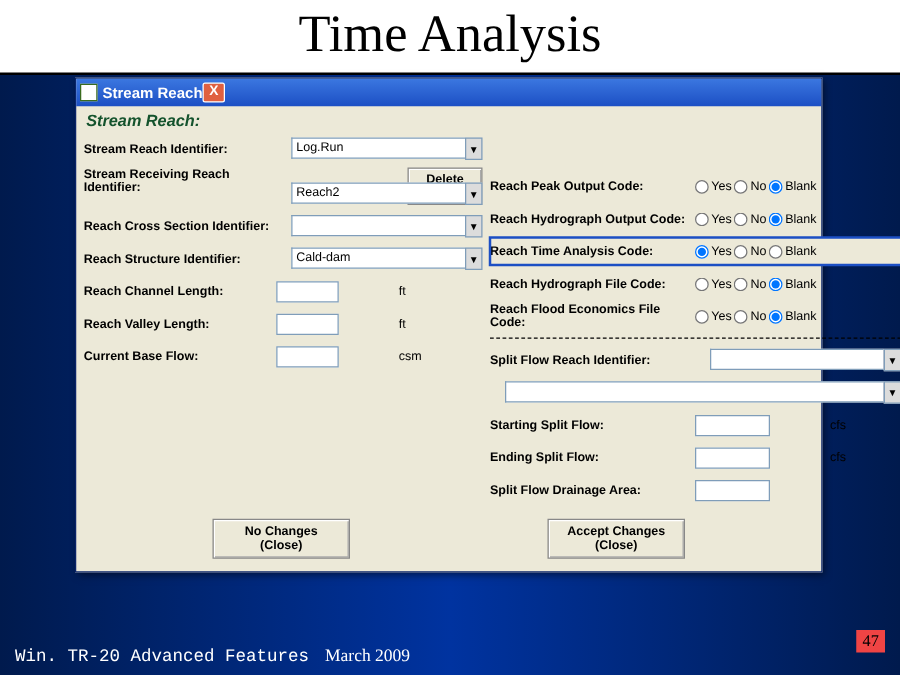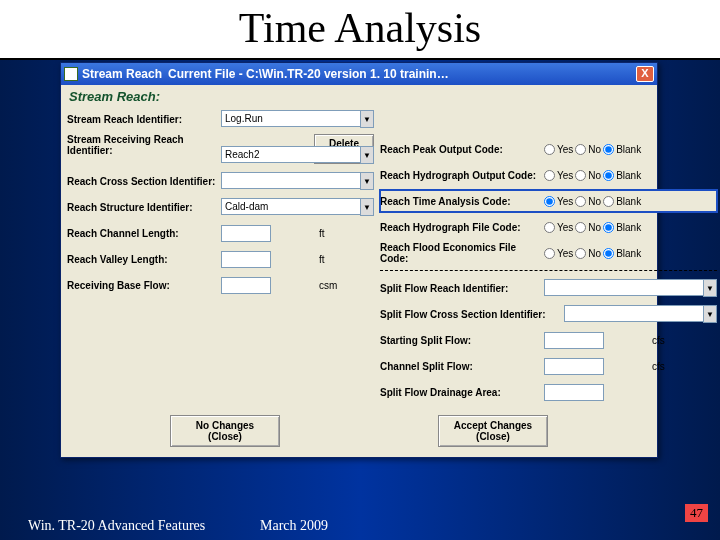--- a/index.html
+++ b/index.html
@@ -89,20 +89,21 @@
     font-size: 10px;
     height: 17px;
     border: 1px solid #7f9db9;
     background: #fff;
     padding: 1px 3px;
   }
   .combo {
     display: flex;
     align-items: stretch;
     height: 18px;
+    margin-left: 12px;
   }
   .combo .inp { flex: 1; border-right: none; }
   .combo .dd {
     width: 14px;
     background: #dcdcdc;
     border: 1px solid #7f9db9;
     display: flex; align-items: center; justify-content: center;
     font-size: 8px;
     cursor: pointer;
   }
@@ -143,42 +144,41 @@
     bottom: 0;
     left: 0;
     width: 720px;
     height: 28px;
     color: #fff;
     font-family: "Times New Roman", serif;
     font-size: 14px;
     display: flex;
     align-items: center;
   }
-  .slide-footer .f-left { position: absolute; left: 28px; }
+  .slide-footer .f-left { position: absolute; left: 12px; font-family: Liberation Mono, monospace; }
   .slide-footer .f-mid { position: absolute; left: 260px; }
   .slide-footer .f-num {
     position: absolute; right: 12px; bottom: 18px;
     background: #ef4444; color: #000;
     font-family: Liberation Serif, serif;
     font-size: 13px;
     padding: 1px 5px;
   }
 </style>
 </head>
 <body>
 
 <div class="title-area">
   <h1>Time Analysis</h1>
 </div>
 
 <div class="window">
   <div class="titlebar">
     <span class="app-icon"></span>
     <span class="title-text">Stream Reach</span>
-    <span class="title-file">Current File  -  C:\Win.TR-20 version 1. 10 trainin…</span>
     <span class="close-btn">X</span>
   </div>
   <div class="subheader">Stream Reach:</div>
 
   <div class="form-body">
 
     <div class="col col-left">
       <div class="row">
         <span class="lbl">Stream Reach Identifier:</span>
         <div class="combo" style="flex:1">
@@ -218,21 +218,21 @@
         <span class="lbl">Reach Channel Length:</span>
         <input class="inp" style="width: 50px;" value="">
         <span class="unit">ft</span>
       </div>
       <div class="row">
         <span class="lbl">Reach Valley Length:</span>
         <input class="inp" style="width: 50px;" value="">
         <span class="unit">ft</span>
       </div>
       <div class="row">
-        <span class="lbl">Receiving Base Flow:</span>
+        <span class="lbl">Current Base Flow:</span>
         <input class="inp" style="width: 50px;" value="">
         <span class="unit">csm</span>
       </div>
     </div>
 
     <div class="col col-right">
       <div style="height:26px"></div>
       <div class="row">
         <span class="lbl2">Reach Peak Output Code:</span>
         <div class="radio-group">
@@ -320,33 +320,32 @@
       </div>
       <hr class="dashed-sep">
       <div class="row">
         <span class="lbl2">Split Flow Reach Identifier:</span>
         <div class="combo" style="flex:1">
           <input class="inp" value="" style="">
           <div class="dd">▼</div>
         </div>
       </div>
       <div class="row">
-        <span class="lbl2" style="flex:0 0 180px">Split Flow Cross Section Identifier:</span>
         <div class="combo" style="flex:1">
           <input class="inp" value="" style="">
           <div class="dd">▼</div>
         </div>
       </div>
       <div class="row">
         <span class="lbl2">Starting Split Flow:</span>
         <input class="inp" style="width: 60px;" value="">
         <span class="unit">cfs</span>
       </div>
       <div class="row">
-        <span class="lbl2">Channel Split Flow:</span>
+        <span class="lbl2">Ending Split Flow:</span>
         <input class="inp" style="width: 60px;" value="">
         <span class="unit">cfs</span>
       </div>
       <div class="row">
         <span class="lbl2">Split Flow Drainage Area:</span>
         <input class="inp" style="width: 60px;" value="">
       </div>
     </div>
   </div>
 

